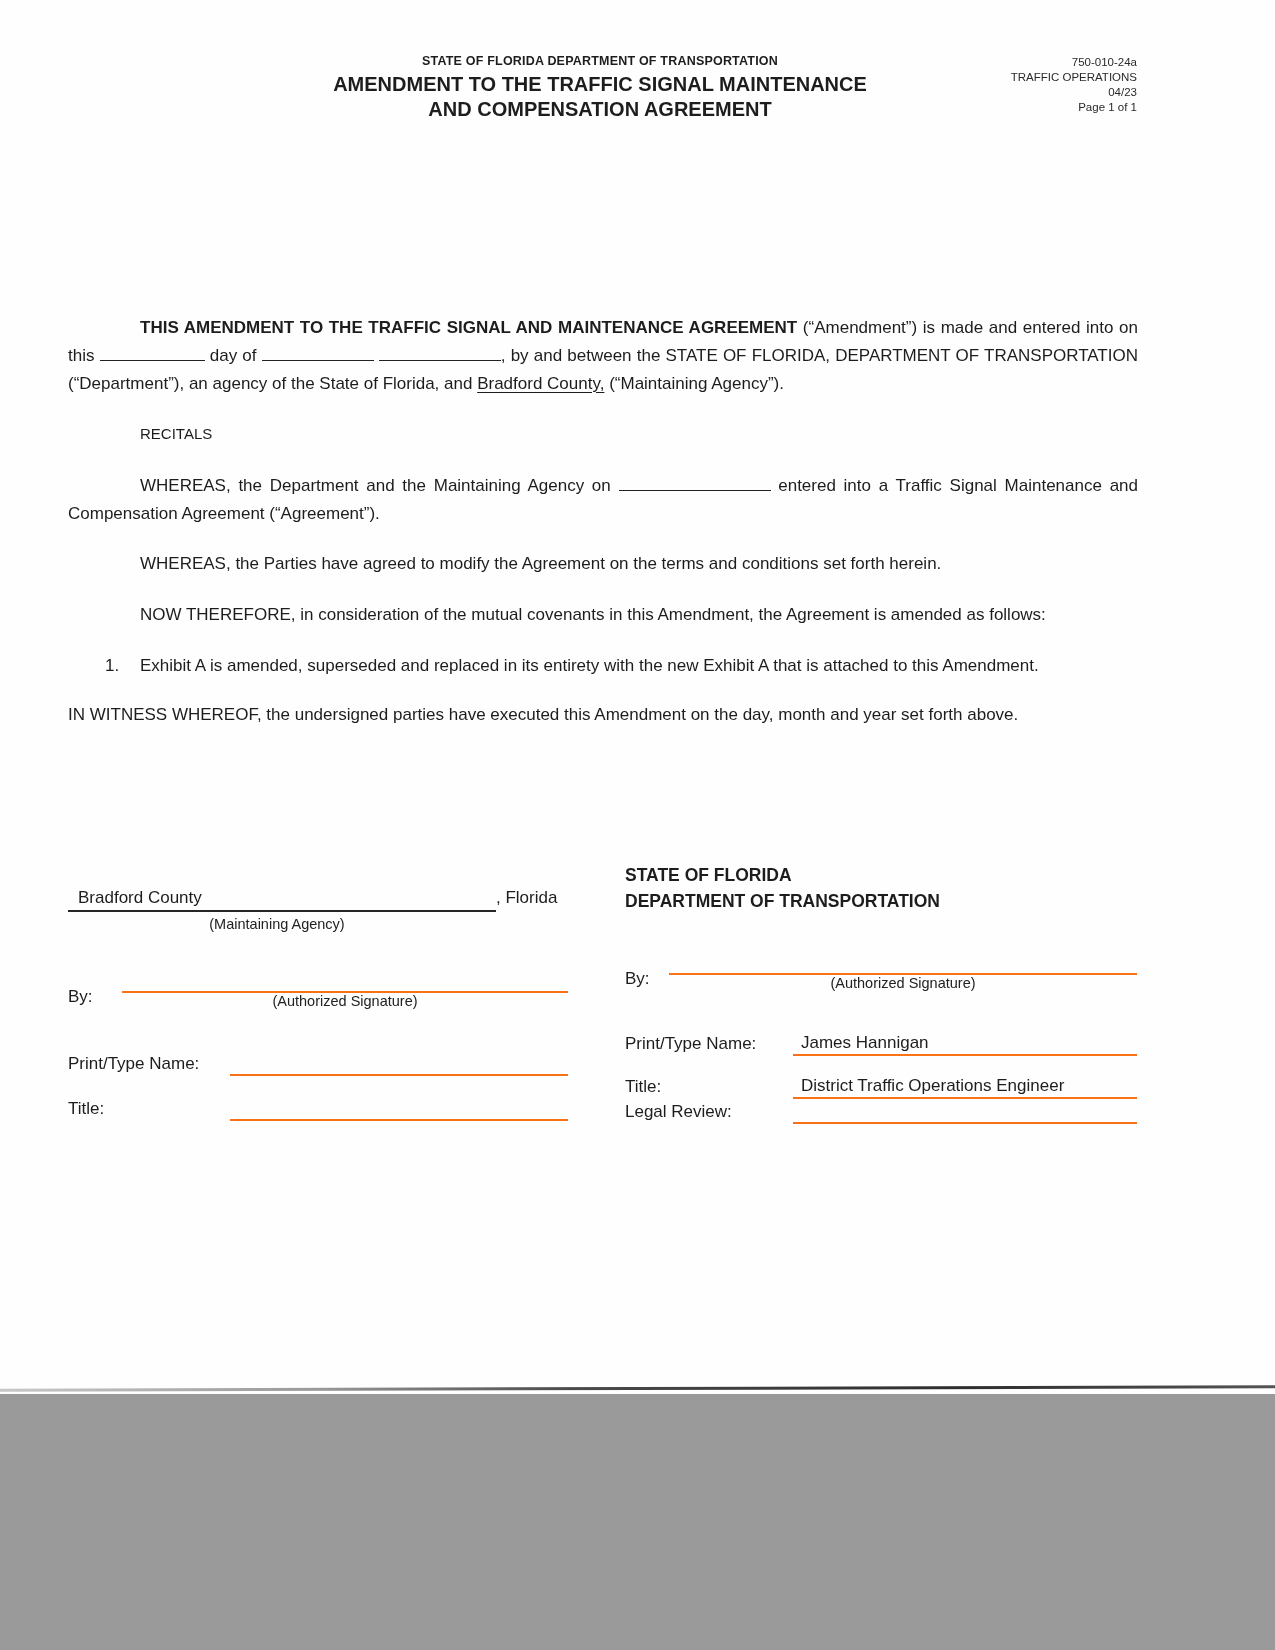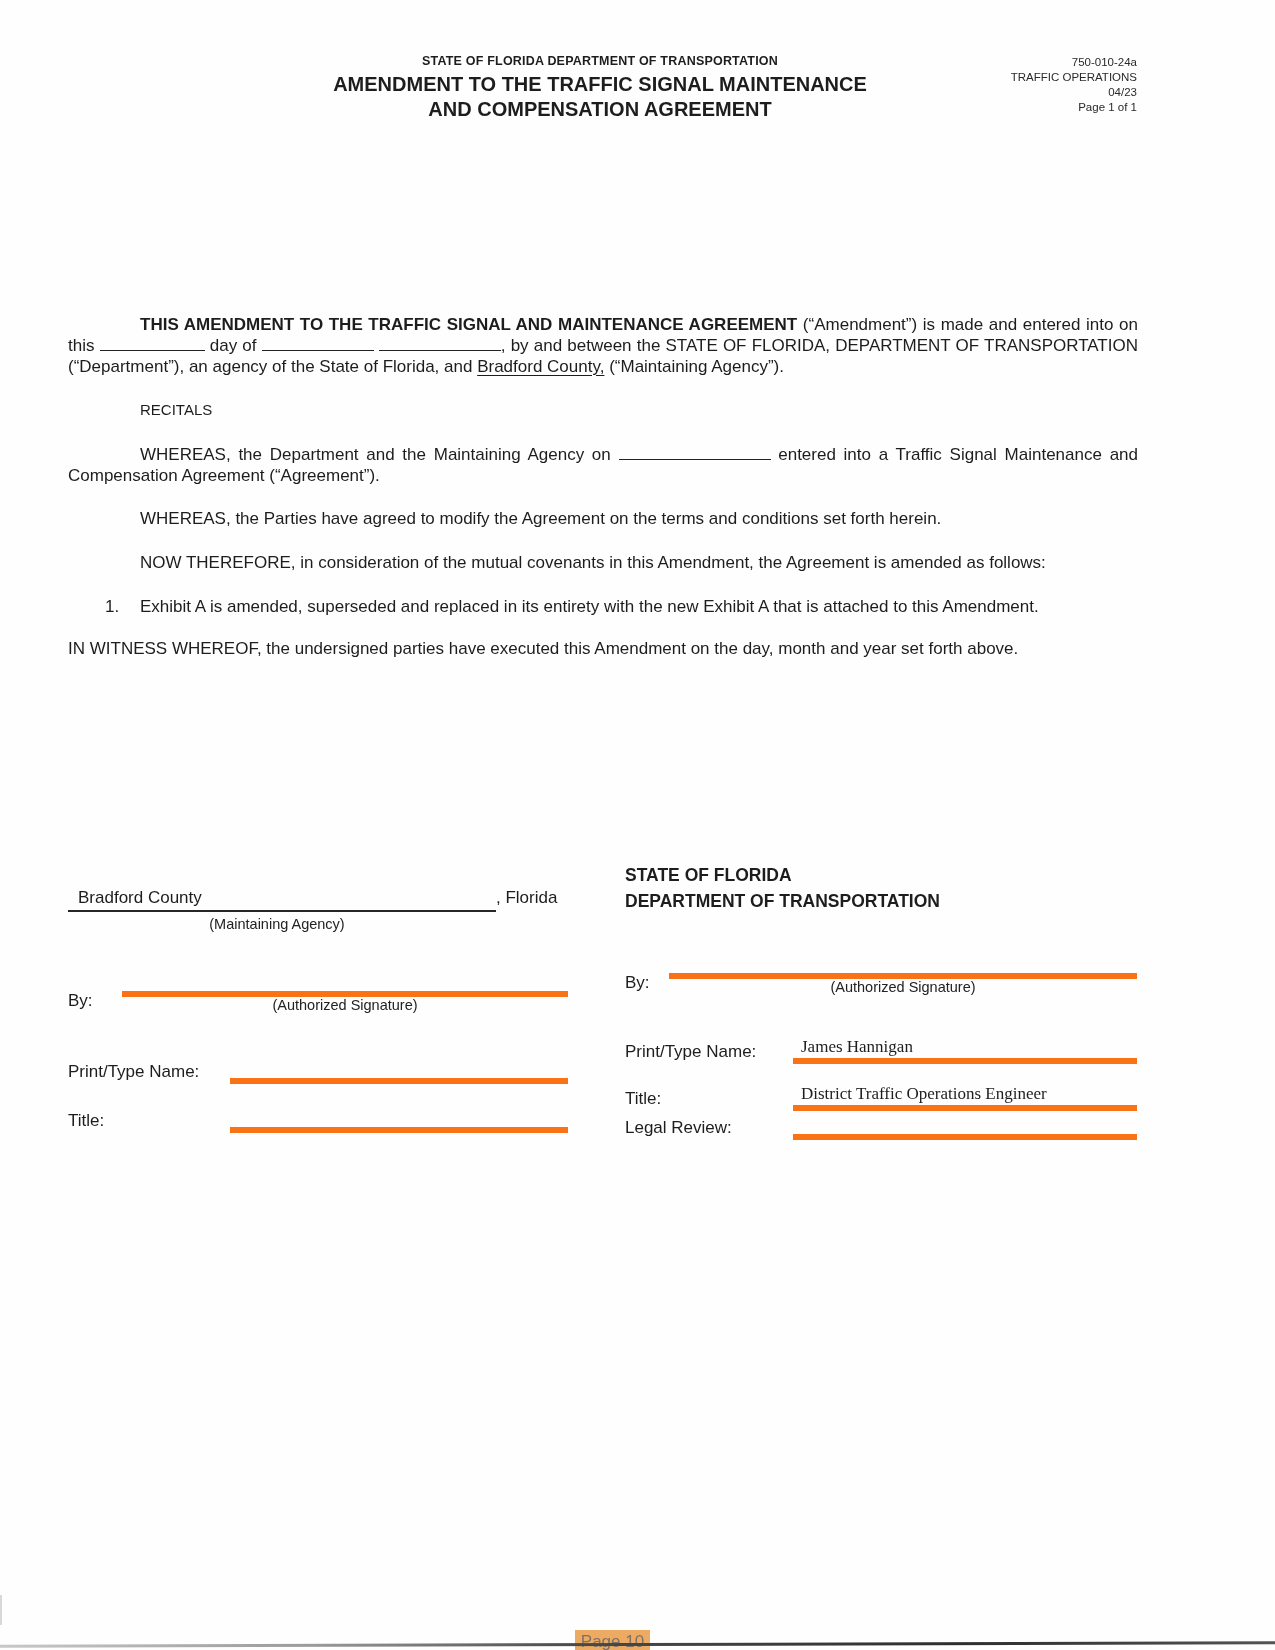--- a/index.html
+++ b/index.html
@@ -1,36 +1,36 @@
 <!DOCTYPE html>
 <html><head>
 <meta charset="utf-8">
 <style>
   html,body{margin:0;padding:0;background:#9a9a9a;}
   .page{
     position:relative;
-    width:1275px;height:1650px;
+    width:1275px;height:1394px;
     margin:0 auto;
     background:#fefefe;
     font-family:"Liberation Sans", sans-serif;
     color:#1d1d1d;
     overflow:hidden;
   }
   
   .hdr-center{position:absolute;left:160px;top:54px;width:880px;text-align:center;}
   .hdr-agency{font-size:12.5px;font-weight:bold;letter-spacing:.2px;margin-bottom:4px;}
   .hdr-title{font-size:20px;font-weight:bold;line-height:25px;}
   .hdr-right{position:absolute;right:138px;top:55px;text-align:right;font-size:11.5px;line-height:15px;color:#2a2a2a;}
   
   .contract-block{position:absolute;left:480px;right:138px;top:205px;}
   .cb-row{display:flex;align-items:flex-end;height:22.5px;font-size:16.5px;}
   .cb-label{flex:1;text-align:right;padding-right:10px;white-space:nowrap;}
   .cb-value{width:292px;border-bottom:2px solid #262626;padding:0 0 1px 7px;white-space:nowrap;}
   
-  .body-block{position:absolute;left:68px;width:1070px;top:314px;font-size:17px;line-height:21px;text-align:justify;}
+  .body-block{position:absolute;left:68px;width:1070px;top:314px;font-size:17px;line-height:28px;text-align:justify;}
   .body-block p{margin:0;}
   .indent{text-indent:72px;}
   .b{font-weight:bold;}
   .blank{display:inline-block;border-bottom:1.5px solid #222;height:15px;vertical-align:baseline;}
   .w105{width:105px;} .w115{width:112px;} .w122{width:122px;} .w150{width:152px;}
   .uline{text-decoration:underline;text-underline-offset:3px;}
   .recitals{font-weight:normal;margin:22px 0 0 72px !important;font-size:15px;}
   .mt-w1{margin-top:24px !important;}
   .mt-w2{margin-top:22px !important;}
   .mt-now{margin-top:23px !important;}
@@ -43,21 +43,21 @@
   .sig-left{position:absolute;left:0;top:0;width:500px;}
   .sig-right{position:absolute;left:557px;top:0;width:512px;}
   .sig-head{font-weight:bold;font-size:17.5px;line-height:22px;margin-top:4px;}
   .agency-row{margin-top:28px;white-space:nowrap;}
   .name-line{display:inline-block;width:418px;border-bottom:2px solid #262626;padding:0 0 2px 10px;}
   .cap{font-size:14.5px;text-align:center;color:#222;}
   .cap-agency{width:418px;margin-top:4px;}
   .sig-row{display:flex;align-items:flex-end;}
   .sig-label{white-space:nowrap;padding-bottom:2px;}
   .line-wrap{flex:1;}
-  .rule{border-bottom:6px solid #f97316;height:20px;padding:0 0 1px 8px;white-space:nowrap;font-family:Liberation Serif, serif;}
+  .rule{border-bottom:2px solid #f97316;height:20px;padding:0 0 1px 8px;white-space:nowrap;}
   .rule.empty{height:22px;}
   .mt-by-l{margin-top:36px;} .mt-by-r{margin-top:38px;}
   .lbl-by{width:54px;} .lbl-by-r{width:44px;}
   .mt-print{margin-top:42px;} .mt-title{margin-top:20px;} .mt-legal{}
   .lbl-print-l{width:162px;} .lbl-title-l{width:162px;}
   .lbl-print-r{width:168px;} .lbl-title-r{width:168px;} .lbl-legal-r{width:168px;}
   
   .footer-stamps{position:absolute;left:0;top:1586px;width:100%;text-align:center;font-size:17px;line-height:23px;}
   .stamp{display:inline-block;padding:0 6px;transform:translateX(-25px);margin-top:44px;}
   

